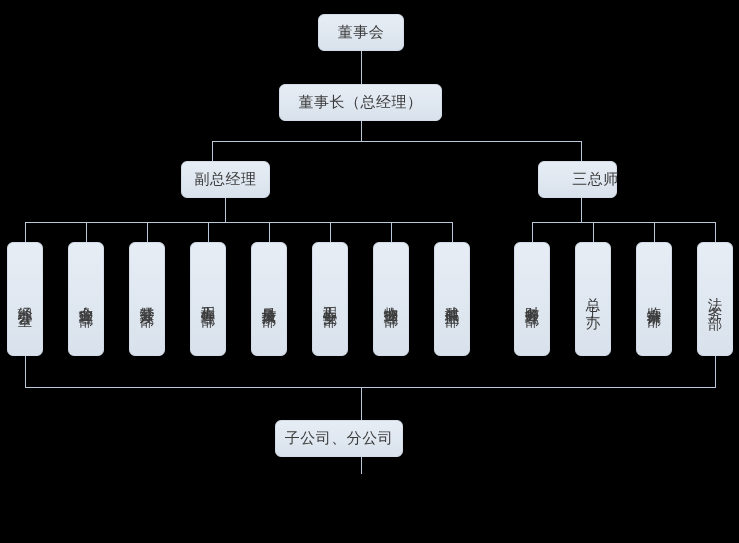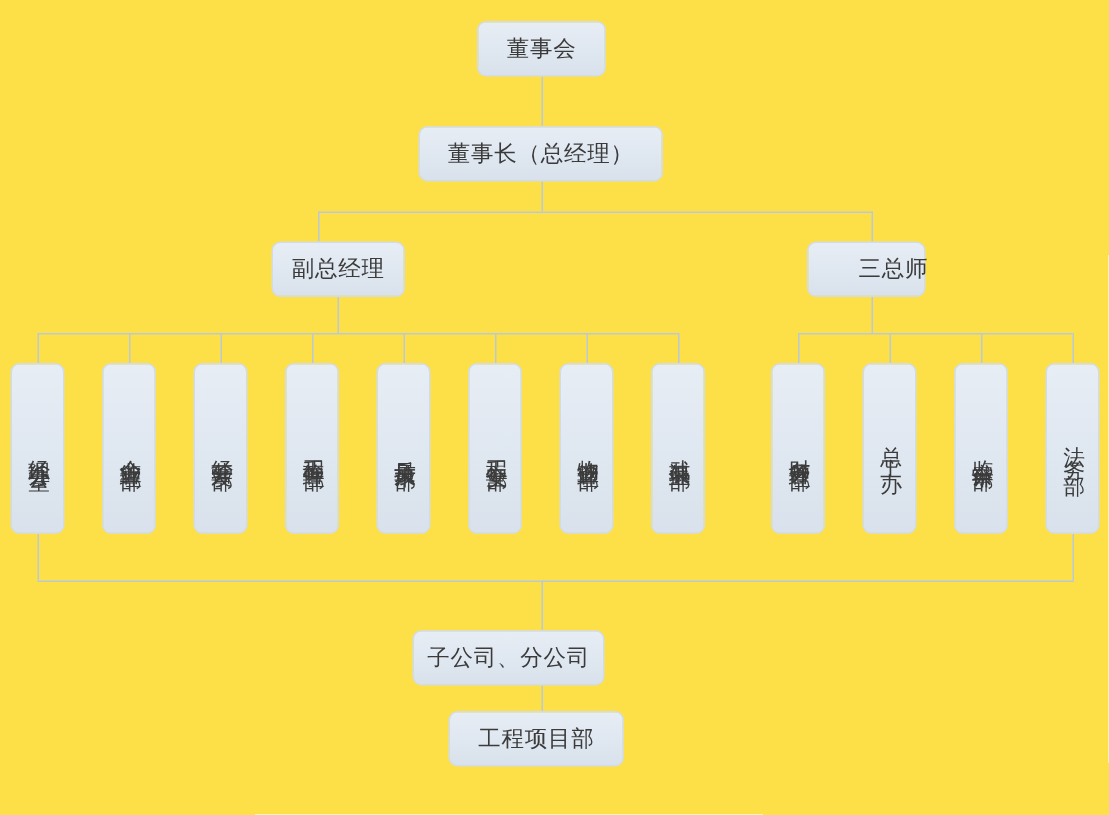--- a/index.html
+++ b/index.html
@@ -8,21 +8,21 @@
     background: #ffffff;
   }
   body {
     font-family: "DejaVu Sans", "Liberation Sans", sans-serif;
   }
   #chart {
     position: relative;
     width: 739px;
     height: 543px;
     overflow: hidden;
-    background: #fde047;
+    background: #000000;
   }
   
   .line {
     position: absolute;
     background: #b9c9da;
   }
   .vline { width: 1px; }
   .hline { height: 1px; }
 
   
@@ -110,15 +110,14 @@
   <div class="box v" style="left:373px; top:242px; width:36px; height:114px;">物业管理部</div>
   <div class="box v" style="left:434px; top:242px; width:36px; height:114px;">武装保卫部</div>
 
   <div class="box v" style="left:514px; top:242px; width:36px; height:114px;">财务管理部</div>
   <div class="box v wide-space" style="left:575px; top:242px; width:36px; height:114px;">总工办</div>
   <div class="box v" style="left:636px; top:242px; width:36px; height:114px;">监察审计部</div>
   <div class="box v wide-space" style="left:697px; top:242px; width:36px; height:114px;">法务部</div>
 
   <div class="box h" style="left:275px; top:420px; width:128px; height:37px;">子公司、分公司</div>
 
-  <div class="box h" style="left:299px; top:474px; width:117px; height:37px;">工程项目部</div>
 
 </div>
 
 </body></html>

